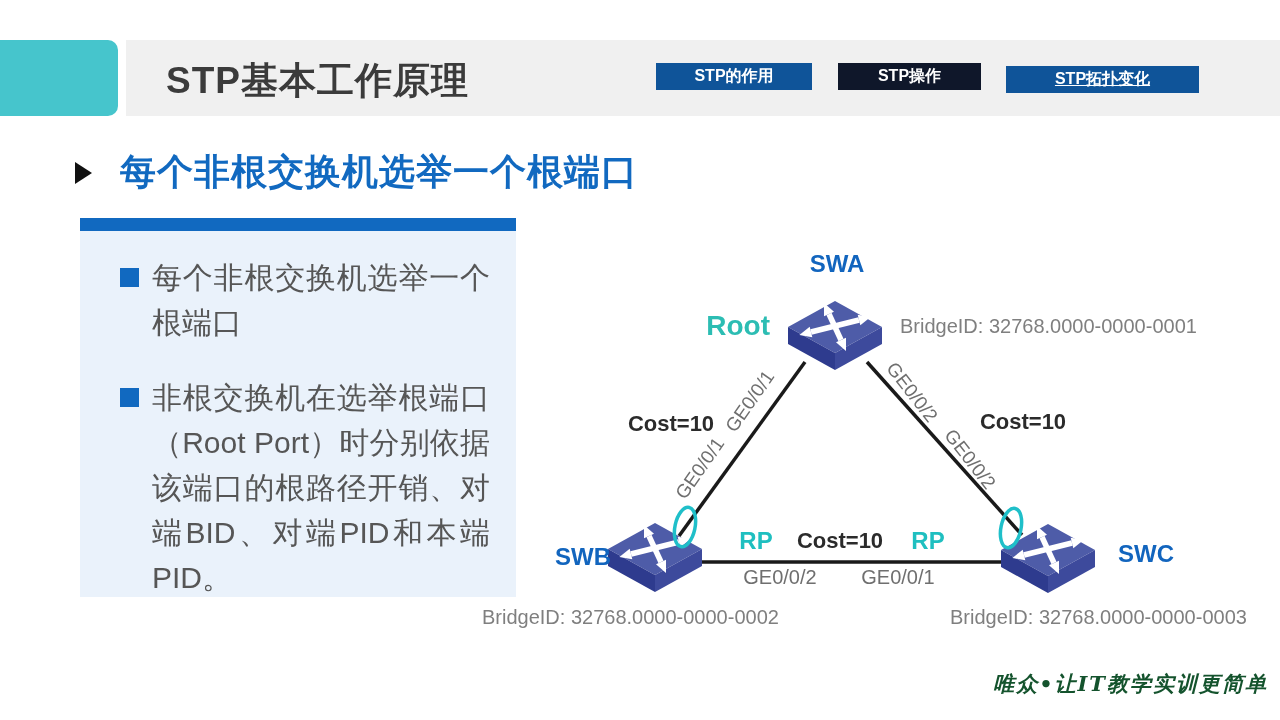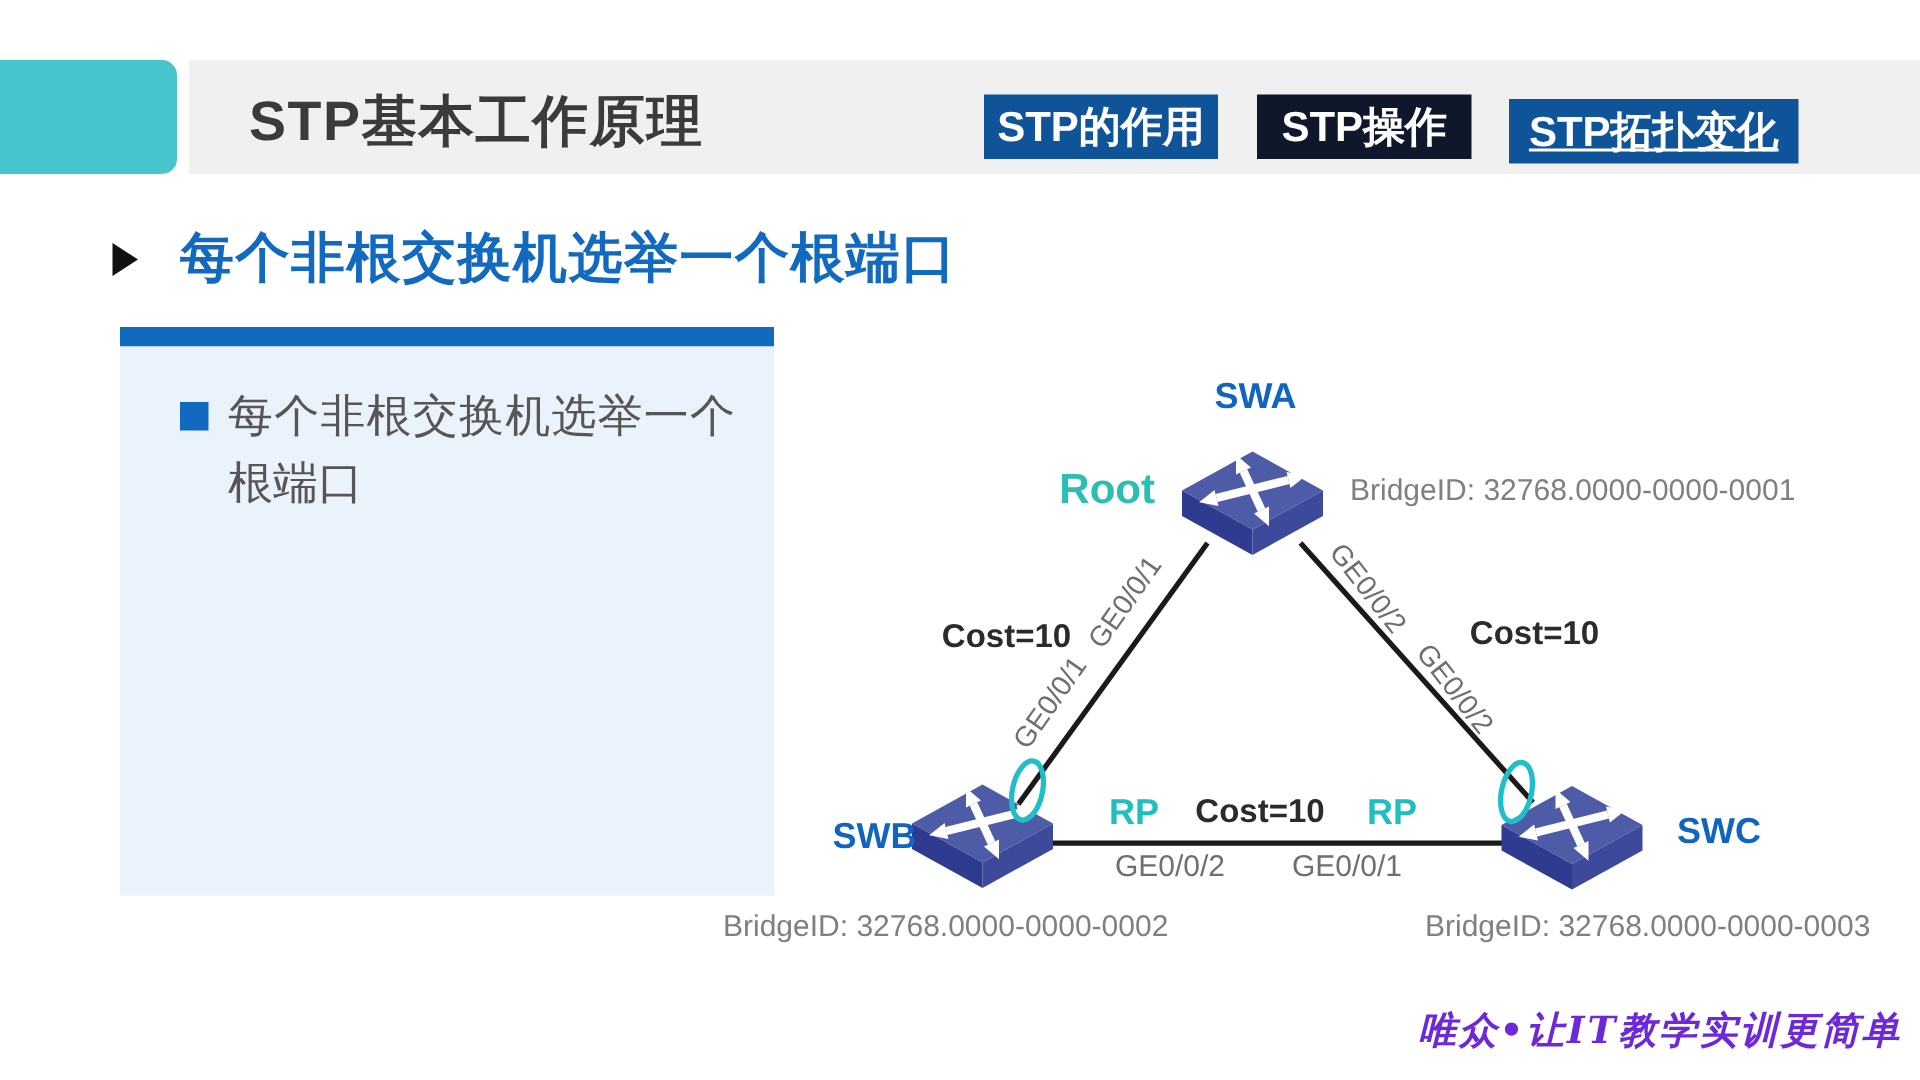--- a/index.html
+++ b/index.html
@@ -9,22 +9,22 @@
   .slide { position: absolute; left: 0; top: 0; width: 1280px; height: 720px; background: #ffffff; padding-left: 24px; }
 
   
   .accent-block { position: absolute; left: 0; top: 40px; width: 118px; height: 76px;
                   background: #46C5CC; border-radius: 0 10px 10px 0; }
   .title-bar { position: absolute; left: 126px; top: 40px; width: 1154px; height: 76px;
                background: #F0F0F0; }
   .page-title { position: absolute; left: 40px; top: 16px; font-size: 37px; font-weight: bold;
                 color: #3B3B3B; letter-spacing: 1px; }
   .tabs { position: absolute; left: 530px; top: 23px; height: 41px; }
-  .tab { position: absolute; top: 0; height: 43px; background: #0F5499; color: #ffffff;
-         font-size: 28px; font-weight: bold; display: flex; align-items: center;
+  .tab { position: absolute; top: 0; height: 27px; background: #0F5499; color: #ffffff;
+         font-size: 16px; font-weight: bold; display: flex; align-items: center;
          justify-content: center; cursor: pointer; text-align: right; }
   .tab.t1 { left: 0px;   width: 156px; }
   .tab.t2 { left: 182px; width: 143px; background: #0f172a; }
   .tab.t3 { left: 350px; width: 193px; top: 3px; text-decoration: underline; }
 
   
   .section-row { position: absolute; left: 75px; top: 148px; display: flex; align-items: center; }
   .tri { width: 0; height: 0; border-top: 11px solid transparent; border-bottom: 11px solid transparent;
          border-left: 17px solid #111111; margin-right: 28px; }
   .section-heading { font-size: 36px; font-weight: bold; color: #1169C0; letter-spacing: 1px; }
@@ -45,21 +45,21 @@
   .teal-label { font-size: 28px; font-weight: bold; fill: #2CBDB3; }
   .rp-label   { font-size: 24px; font-weight: bold; fill: #1FBFC0; }
   .bid-label  { font-size: 20px; fill: #7F7F7F; }
   .cost-label { font-size: 22px; font-weight: bold; fill: #2B2B2B; }
   .port-label { font-size: 19px; fill: #6F6F6F; }
   .port-label-h { font-size: 20px; fill: #6F6F6F; }
 
   
   .footer { position: absolute; right: 12px; top: 670px; width: 500px; text-align: right;
             font-family: "DejaVu Serif", serif; font-style: italic; font-weight: bold;
-            font-size: 25px; color: #6d28d9; letter-spacing: 2px; }
+            font-size: 21px; color: #14532d; letter-spacing: 2px; }
 </style>
 </head>
 <body>
 
 <div class="slide">
 
   <div class="accent-block"></div>
   <div class="title-bar">
     <div class="page-title">STP基本工作原理</div>
     <div class="tabs">
@@ -71,20 +71,21 @@
 
   <div class="section-row">
     <span class="tri"></span>
     <span class="section-heading">每个非根交换机选举一个根端口</span>
   </div>
 
   <div class="panel-bar"></div>
   <div class="panel">
     <div class="panel-inner">
       <div class="bullet-item">每个非根交换机选举一个根端口</div>
+      <div class="bullet-item">非根交换机在选举根端口（Root Port）时分别依据该端口的根路径开销、对端BID、对端PID和本端PID。</div>
     </div>
   </div>
 
   <svg class="diagram" viewBox="0 0 800 420">
     <defs>
       <g id="switch-glyph">
         <polygon points="-47,0 0,-26 47,0 0,26" fill="#4E5CA8"></polygon>
         <polygon points="-47,0 0,26 0,43 -47,17" fill="#2E3B8E"></polygon>
         <polygon points="47,0 0,26 0,43 47,17" fill="#3D4A9C"></polygon>
         <line x1="-24" y1="5" x2="24" y2="-7" stroke="#ffffff" stroke-width="5.5"></line>

